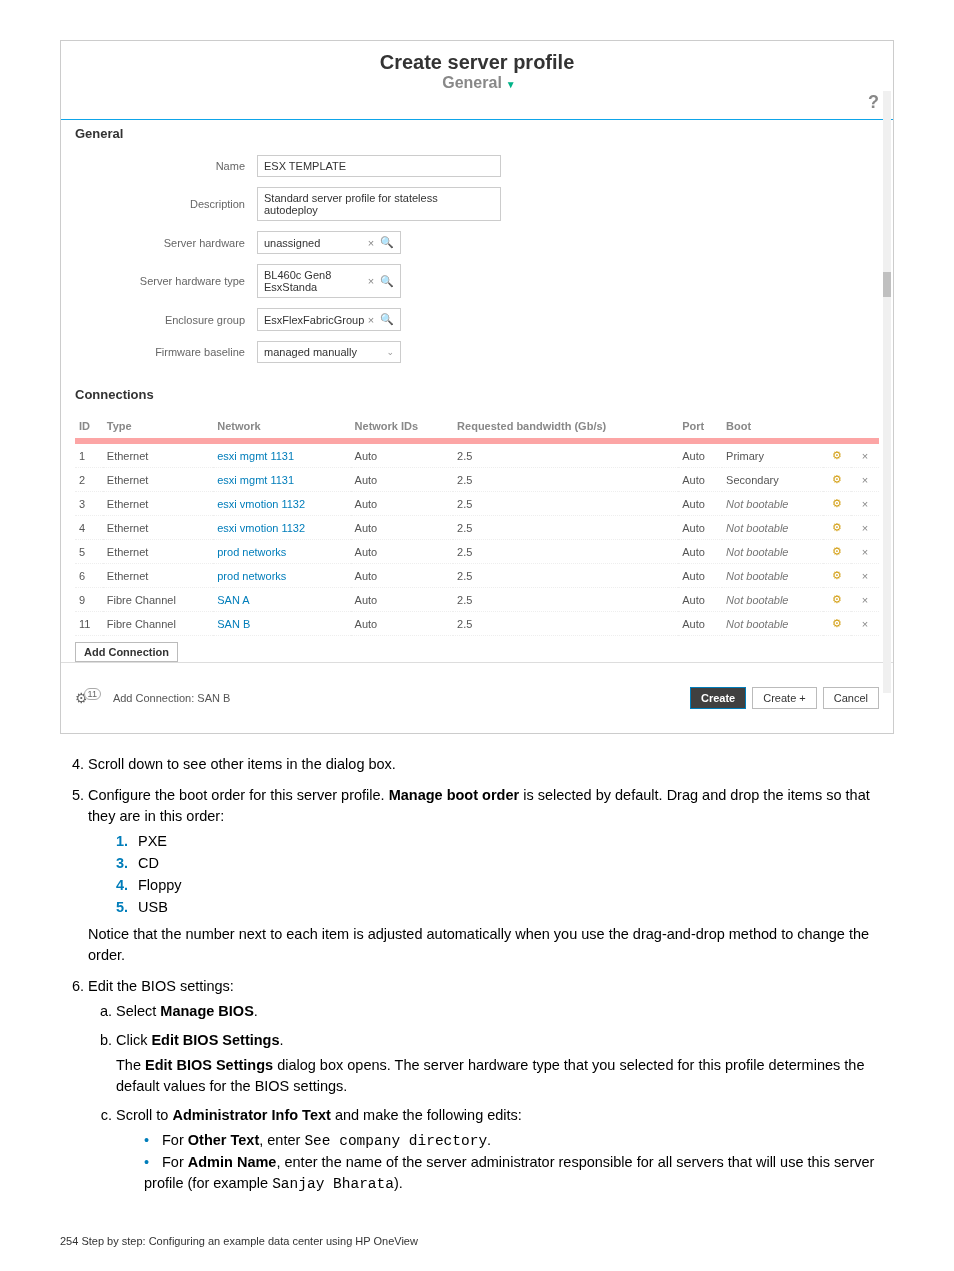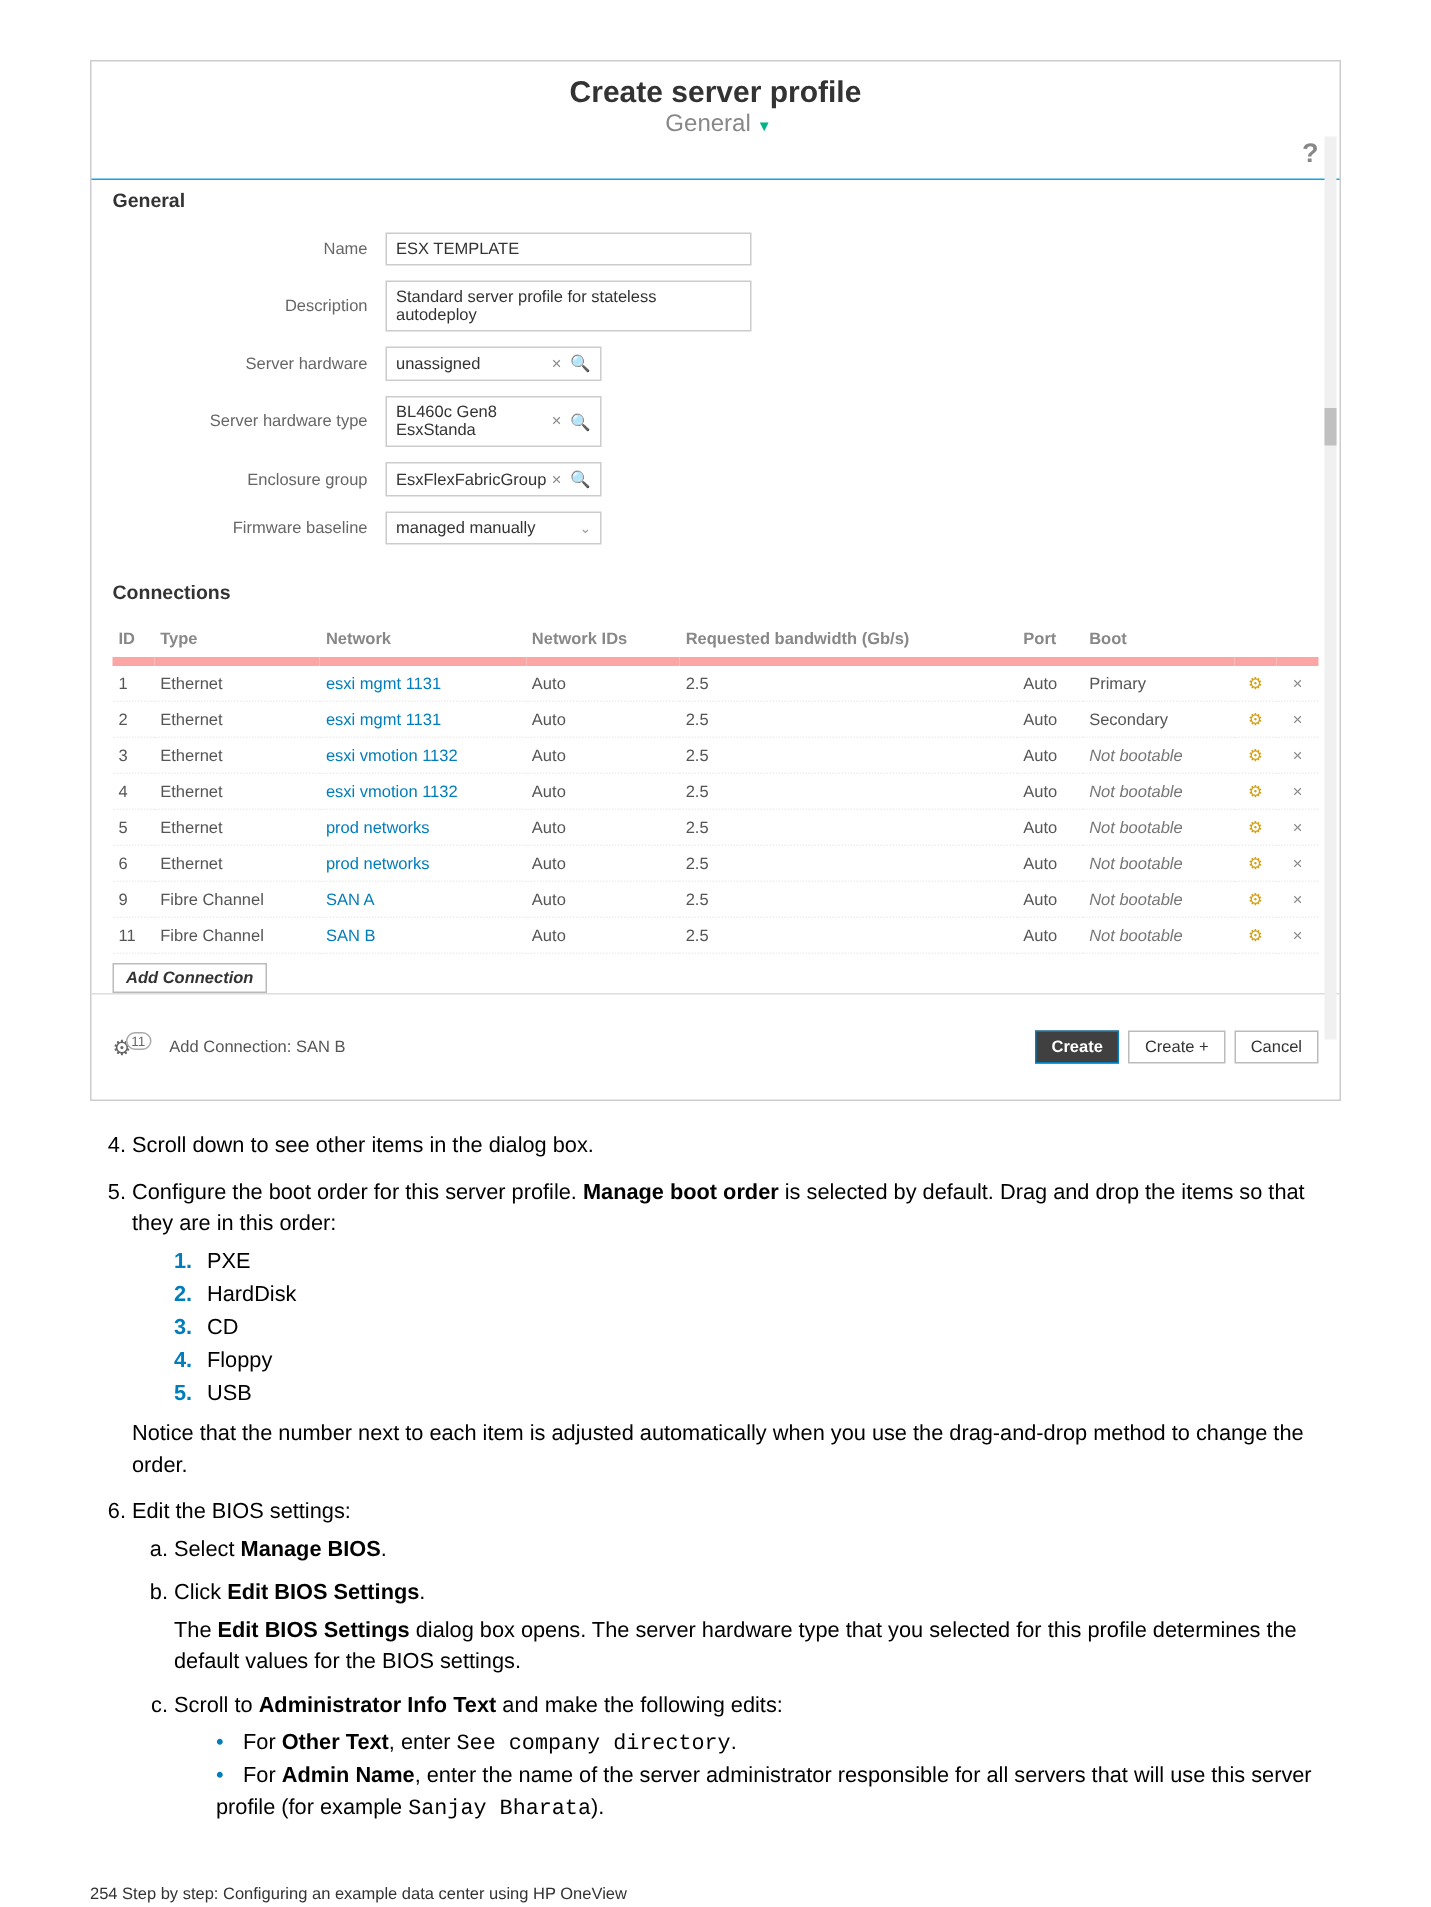--- a/index.html
+++ b/index.html
@@ -25,20 +25,21 @@
   }
   .ss-title {
     font-size: 20px;
     font-weight: 600;
     color: #333;
   }
   .ss-dropdown {
     margin-left: 4px;
     color: #888;
     font-size: 16px;
+    font-weight: bold;
   }
   .ss-chevron {
     color: #00b388;
     font-size: 10px;
     margin-left: 4px;
   }
   .ss-help {
     margin-left: auto;
     color: #888;
     font-size: 18px;
@@ -112,21 +113,20 @@
   .gear-cell { color: #d4a017; text-align: center; width: 20px; }
   .x-cell { color: #888; text-align: center; width: 20px; }
   .add-conn {
     border: 1px solid #bbb;
     display: inline-block;
     padding: 3px 8px;
     margin: 6px 0 0 14px;
     font-size: 11px;
     font-weight: bold;
     background: #fff;
-    font-style: italic;
   }
   .ss-footer {
     border-top: 1px solid #ddd;
     padding: 24px 14px;
     display: flex;
     align-items: center;
     font-size: 11px;
     color: #555;
   }
   .badge-gear {
@@ -384,21 +384,20 @@
     </div>
 </div>
 
 <div class="doc">
   <ol class="main" start="4">
     <li><span>Scroll down to see other items in the dialog box.</span></li>
     <li>
       <span>Configure the boot order for this server profile. </span><span class="bold">Manage boot order</span><span> is selected by default. Drag and drop the items so that they are in this order:</span>
       <ol class="blue-num" id="boot-list">
           <li><span class="num">1.</span>PXE</li>
-          <li><span class="num">2.</span>HardDisk</li>
           <li><span class="num">3.</span>CD</li>
           <li><span class="num">4.</span>Floppy</li>
           <li><span class="num">5.</span>USB</li>
         </ol>
       <div style="margin-top:6px;">Notice that the number next to each item is adjusted automatically when you use the drag-and-drop method to change the order.</div>
     </li>
     <li>
       <span>Edit the BIOS settings:</span>
       <ol class="alpha">
         <li><span>Select </span><span class="bold">Manage BIOS</span><span>.</span></li>

